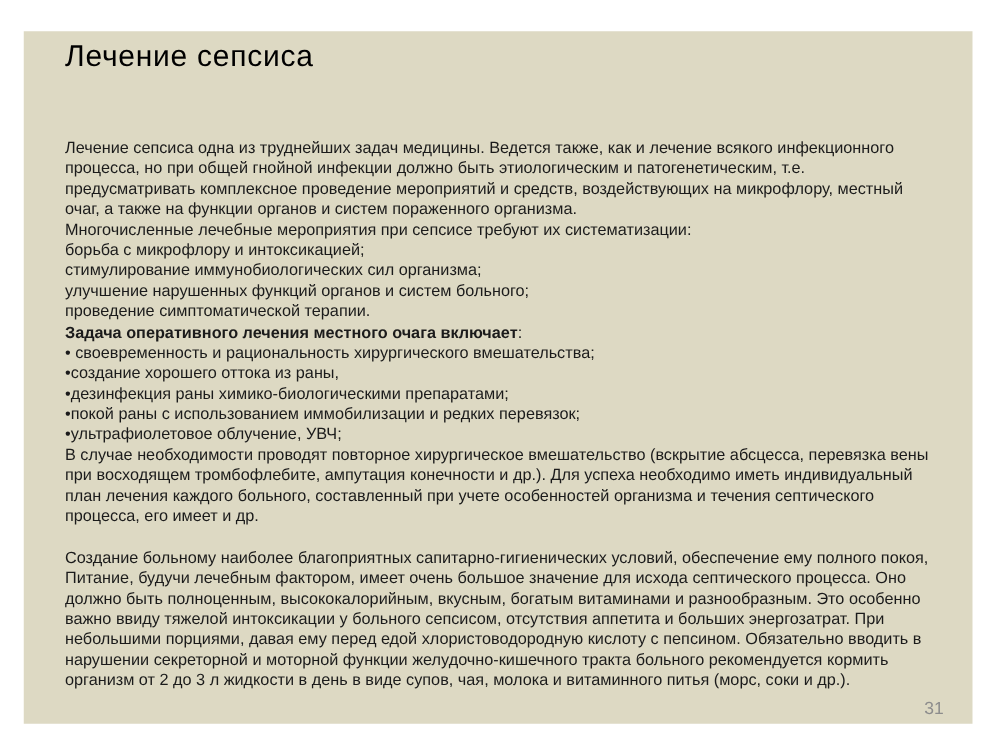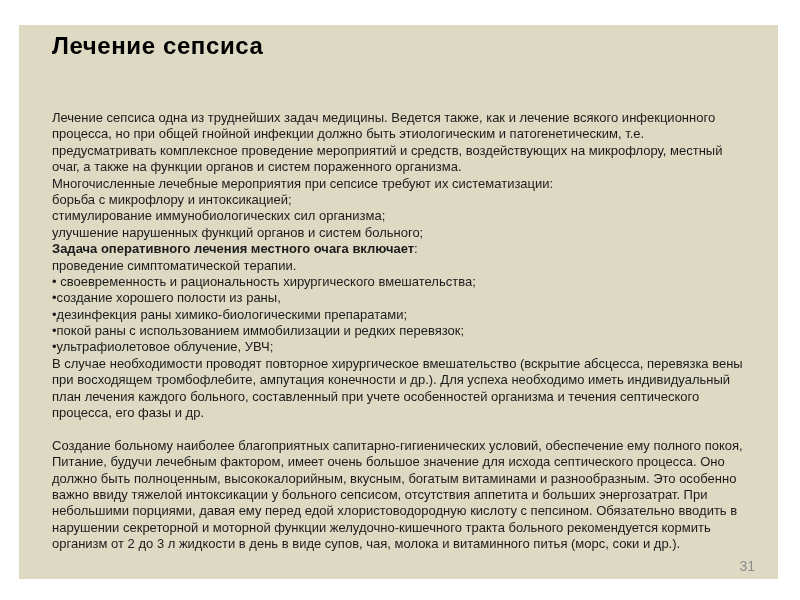--- a/index.html
+++ b/index.html
@@ -18,21 +18,21 @@
     width: 759px;
     height: 554px;
     background: #ddd9c3;
   }
   .slide-title {
     position: absolute;
     left: 33px;
     top: 7px;
     margin: 0;
     font-size: 24px;
-    font-weight: bold;
+    font-weight: normal;
     letter-spacing: 0.6px;
     color: #000000;
     white-space: pre;
   }
   .text-block {
     position: absolute;
     left: 33px;
     top: 45px;
     width: 712px;
     margin-top: 40px;
@@ -65,31 +65,31 @@
   <h1 class="slide-title">Лечение сепсиса</h1>
   <div class="text-block" id="lines-container">
       <div class="line">Лечение сепсиса одна из труднейших задач медицины. Ведется также, как и лечение всякого инфекционного</div>
       <div class="line">процесса, но при общей гнойной инфекции должно быть этиологическим и патогенетическим, т.е.</div>
       <div class="line">предусматривать комплексное проведение мероприятий и средств, воздействующих на микрофлору, местный</div>
       <div class="line">очаг, а также на функции органов и систем пораженного организма.</div>
       <div class="line">Многочисленные лечебные мероприятия при сепсисе требуют их систематизации:</div>
       <div class="line">борьба с микрофлору и интоксикацией;</div>
       <div class="line">стимулирование иммунобиологических сил организма;</div>
       <div class="line">улучшение нарушенных функций органов и систем больного;</div>
+      <div class="line">проведение симптоматической терапии.</div>
       <div class="line bold">Задача оперативного лечения местного очага включает<span class="suffix">:</span></div>
-      <div class="line">проведение симптоматической терапии.</div>
       <div class="line">• своевременность и рациональность хирургического вмешательства;</div>
-      <div class="line">•создание хорошего полости из раны,</div>
+      <div class="line">•создание хорошего оттока из раны,</div>
       <div class="line">•дезинфекция раны химико-биологическими препаратами;</div>
       <div class="line">•покой раны с использованием иммобилизации и редких перевязок;</div>
       <div class="line">•ультрафиолетовое облучение, УВЧ;</div>
       <div class="line">В случае необходимости проводят повторное хирургическое вмешательство (вскрытие абсцесса, перевязка вены</div>
       <div class="line">при восходящем тромбофлебите, ампутация конечности и др.). Для успеха необходимо иметь индивидуальный</div>
       <div class="line">план лечения каждого больного, составленный при учете особенностей организма и течения септического</div>
-      <div class="line">процесса, его фазы и др.</div>
+      <div class="line">процесса, его имеет и др.</div>
       <div class="line"></div>
       <div class="line">Создание больному наиболее благоприятных сапитарно-гигиенических условий, обеспечение ему полного покоя,</div>
       <div class="line">Питание, будучи лечебным фактором, имеет очень большое значение для исхода септического процесса. Оно</div>
       <div class="line">должно быть полноценным, высококалорийным, вкусным, богатым витаминами и разнообразным. Это особенно</div>
       <div class="line">важно ввиду тяжелой интоксикации у больного сепсисом, отсутствия аппетита и больших энергозатрат. При</div>
       <div class="line">небольшими порциями, давая ему перед едой хлористоводородную кислоту с пепсином. Обязательно вводить в</div>
       <div class="line">нарушении секреторной и моторной функции желудочно-кишечного тракта больного рекомендуется кормить</div>
       <div class="line">организм от 2 до 3 л жидкости в день в виде супов, чая, молока и витаминного питья (морс, соки и др.).</div>
     </div>
   <div class="page-number">31</div>

